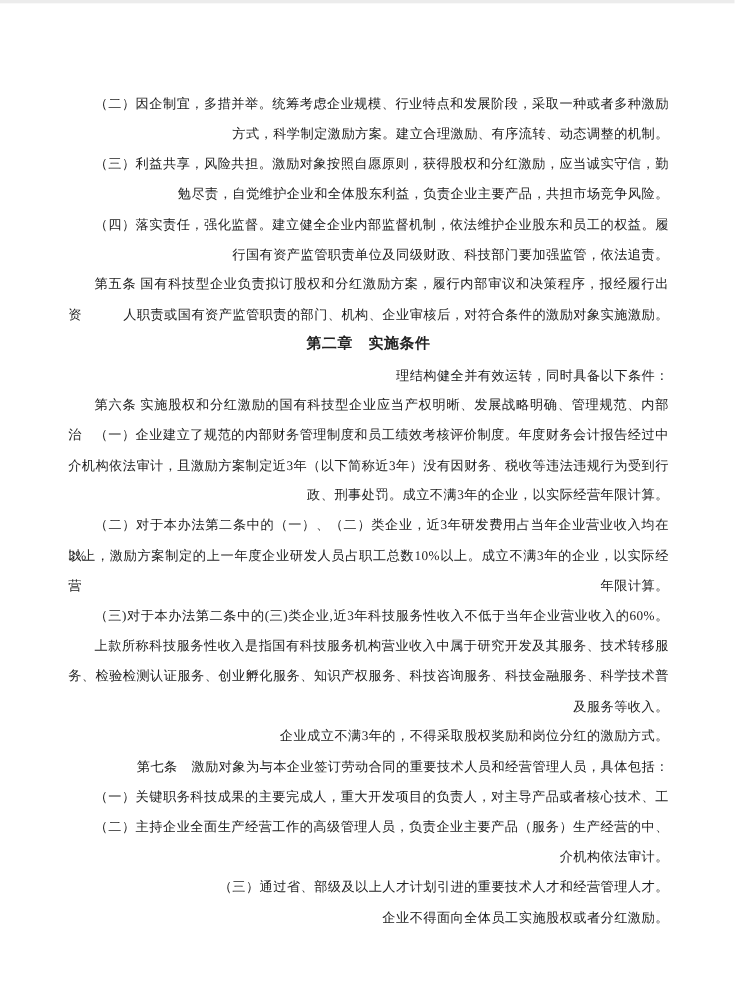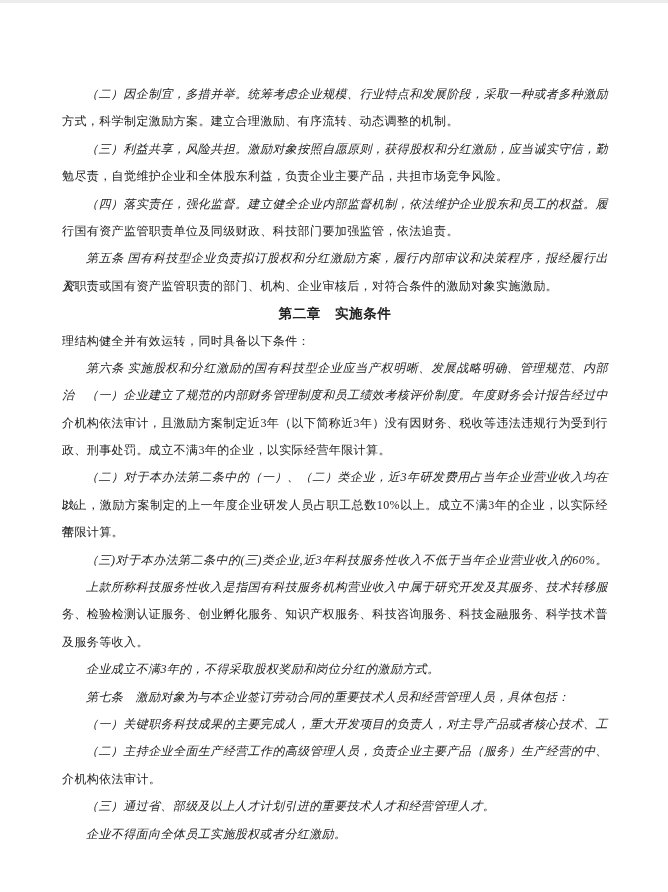--- a/index.html
+++ b/index.html
@@ -30,38 +30,38 @@
     width: 546px;
     color: #212121;
     font-size: 12px;
     letter-spacing: 0.4px;
     overflow: visible;
   }
   .tline {
     height: 27.4px;
     line-height: 27.4px;
     white-space: normal;
-    text-align: left;
+    text-align: right;
   }
   .tline.indent {
     text-indent: 24px;
-    font-style: italic;
   }
   .tline.justify {
     text-align: justify;
     text-align-last: justify;
     text-justify: inter-character;
   }
   .tline.heading {
     font-weight: bold;
     font-size: 13.5px;
     letter-spacing: 0.6px;
     text-align: right;
     text-align-last: center;
     text-indent: 0;
+    font-family: Liberation Mono, monospace;
   }
 </style>
 </head>
 <body>
 
 <div class="page">
   <div class="top-strip"></div>
   <div class="content" style="color: rgb(33, 33, 33);">
       <div class="tline indent justify">（二）因企制宜，多措并举。统筹考虑企业规模、行业特点和发展阶段，采取一种或者多种激励</div>
       <div class="tline">方式，科学制定激励方案。建立合理激励、有序流转、动态调整的机制。</div>

